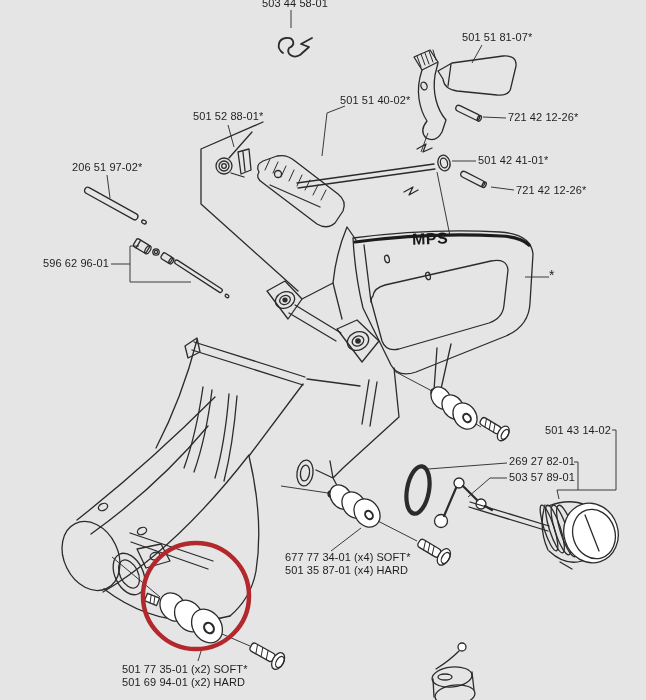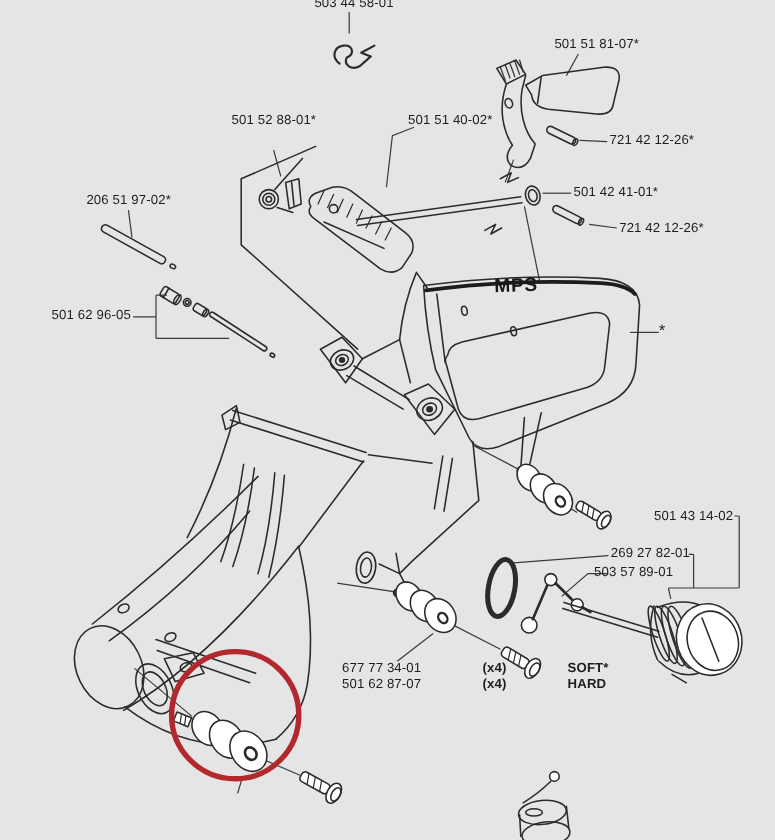--- a/index.html
+++ b/index.html
@@ -1,21 +1,21 @@
 <!DOCTYPE html>
 <html><head>
 <meta charset="utf-8">
 <style>
   html,body{margin:0;padding:0;background:#fff;}
   .stage{position:relative;width:646px;height:700px;background:#e5e5e5;overflow:hidden;
          font-family:"Liberation Sans", sans-serif;}
   .stage svg{position:absolute;left:0;top:0;}
   .plabel{position:absolute;font-size:11px;line-height:1.15;color:#1e1e1e;
           white-space:nowrap;letter-spacing:.1px;}
-  .plabel b{font-weight:700;margin-left:48px;}
+  .plabel b{font-weight:400;}
   .plabel .sp{display:inline-block;width:3px;}
   .watermark{position:absolute;font-size:16px;font-weight:700;color:#191919;
              letter-spacing:.5px;transform:rotate(-2deg);}
   .starref{position:absolute;font-size:14px;color:#1e1e1e;}
 </style>
 </head>
 <body>
 
 <div class="stage">
 
@@ -243,31 +243,35 @@
       <ellipse cx="455" cy="695" rx="20" ry="10" transform="rotate(-6 455 695)"></ellipse>
     </g>
   </g>
 
   <circle cx="196" cy="596" r="53" stroke="#b3282d" stroke-width="4.5" fill="none"></circle>
 </svg>
 
 <div class="plabel" style="left:262px;top:-3px">503 44 58-01</div>
 <div class="plabel" style="left:462px;top:31px">501 51 81-07*</div>
 <div class="plabel" style="left:340px;top:94px">501 51 40-02*</div>
-<div class="plabel" style="left:193px;top:94px">501 52 88-01*</div>
+<div class="plabel" style="left:193px;top:110px">501 52 88-01*</div>
 <div class="plabel" style="left:508px;top:111px">721 42 12-26*</div>
 <div class="plabel" style="left:72px;top:161px">206 51 97-02*</div>
 <div class="plabel" style="left:478px;top:154px">501 42 41-01*</div>
 <div class="plabel" style="left:516px;top:184px">721 42 12-26*</div>
-<div class="plabel" style="left:43px;top:257px">501 62 96-05</div>
+<div class="plabel" style="left:43px;top:257px">596 62 96-01</div>
 <div class="watermark" style="left:412px;top:230px">MPS</div>
 <div class="starref" style="left:549px;top:267px">*</div>
 <div class="plabel" style="left:545px;top:424px">501 43 14-02</div>
 <div class="plabel" style="left:509px;top:455px">269 27 82-01</div>
-<div class="plabel" style="left:495px;top:471px">503 57 89-01</div>
+<div class="plabel" style="left:509px;top:471px">503 57 89-01</div>
 
 <div class="plabel" style="left:285px;top:551px">
   <div><span>677 77 34-01</span><span class="sp"></span><b>(x4)</b><span class="sp"></span><b>SOFT*</b></div>
-  <div><span>501 62 87-07</span><span class="sp"></span><b>(x4)</b><span class="sp"></span><b>HARD</b></div>
+  <div><span>501 35 87-01</span><span class="sp"></span><b>(x4)</b><span class="sp"></span><b>HARD</b></div>
 </div>
 
-
+<div class="plabel" style="left:122px;top:663px">
+  <div><span>501 77 35-01</span><span class="sp"></span><b>(x2)</b><span class="sp"></span><b>SOFT*</b></div>
+  <div><span>501 69 94-01</span><span class="sp"></span><b>(x2)</b><span class="sp"></span><b>HARD</b></div>
 </div>
 
+</div>
+
 </body></html>

